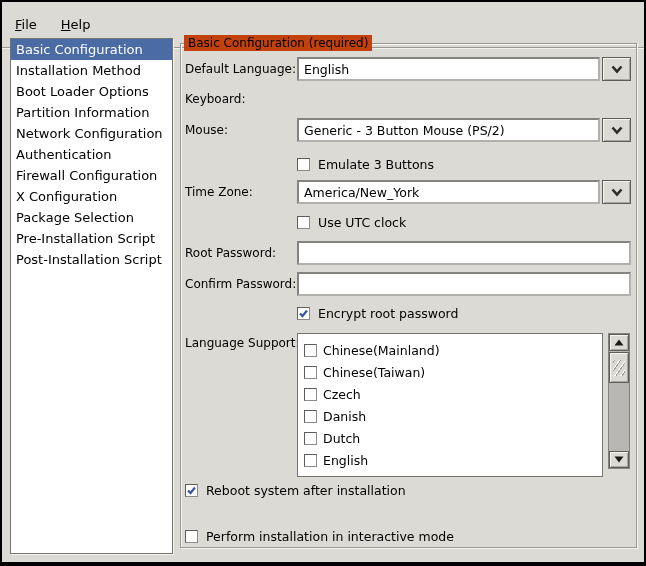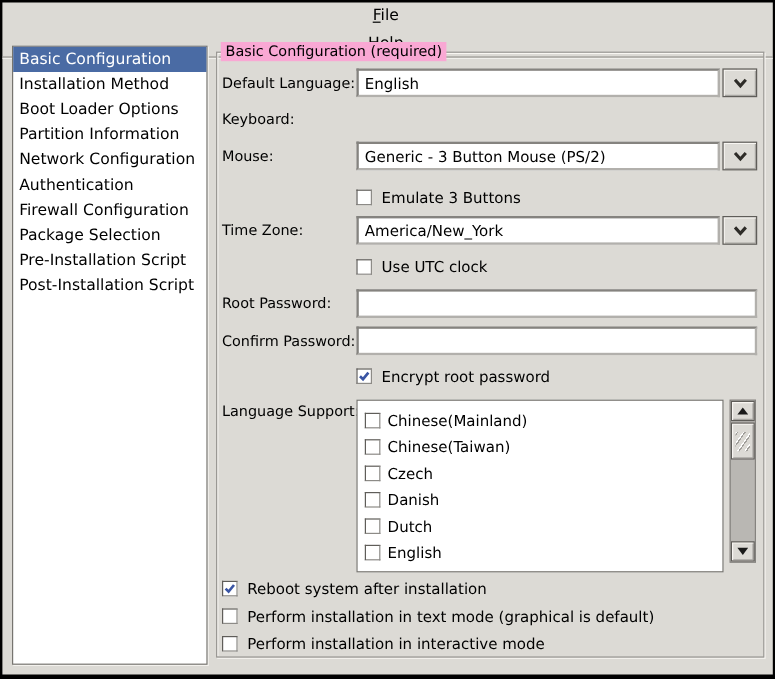--- a/index.html
+++ b/index.html
@@ -4,35 +4,35 @@
 <style>
   * { margin:0; padding:0; box-sizing:border-box; }
   html,body { width:646px; height:566px; background:#000; overflow:hidden;
     font-family:"DejaVu Sans","Liberation Sans",sans-serif; color:#000; }
   .window { position:absolute; left:0; top:0; width:646px; height:566px;
     border:2px solid #000; border-bottom-width:4px; background:#dcdad5; }
 
   
   .menubar { position:absolute; left:0; top:0; width:100%; height:46px;
     display:flex; align-items:center; padding-left:5px;
-    border-bottom:1px solid #9a9894; box-shadow:0 1px 0 #f6f4f0;flex-direction:column; }
+    border-bottom:1px solid #9a9894; box-shadow:0 1px 0 #f6f4f0; }
   .menu-item { font-size:13px; padding:4px 8px; margin-right:8px; cursor:default; }
   .menu-item::first-letter { text-decoration:underline; }
 
   
   .sidebar { position:absolute; left:8px; top:36px; width:163px; height:516px;
     background:#fff; border:1px solid #76746f; box-shadow:1px 1px 0 #f4f2ee; }
   .side-item { height:21px; display:flex; align-items:center;
     padding-left:5px; font-size:13px; white-space:nowrap; }
   .side-item.selected { background:#4a6ba4; color:#fff; }
 
   
   .frame { position:absolute; left:178px; top:41px; width:457px; height:505px;
     border:1px solid #9a9894; box-shadow:1px 1px 0 #f8f6f2, inset 1px 1px 0 #f8f6f2; }
-  .frame-title { position:absolute; left:3px; top:-9px; background:#f9a8d4;
+  .frame-title { position:absolute; left:3px; top:-9px; background:#c2410c;
     padding:0 4px; font-size:12px; line-height:16px; white-space:nowrap; }
 
   .flabel { position:absolute; left:4px; font-size:12px; line-height:24px; white-space:nowrap; }
 
   
   .combo { position:absolute; left:116px; width:334px; height:24px; display:flex; }
   .entry-like { background:#fff; border:2px solid; border-color:#85837f #b2b0ac #b2b0ac #85837f; }
   .combo-entry { flex:1; display:flex; align-items:center; padding-left:5px;
     font-size:12.5px; white-space:nowrap; overflow:hidden; }
   .combo-btn { width:29px; margin-left:2px; background:#dcdad5;
@@ -83,20 +83,21 @@
   </div>
 
   <div class="sidebar">
     <div class="side-item selected">Basic Configuration</div>
     <div class="side-item">Installation Method</div>
     <div class="side-item">Boot Loader Options</div>
     <div class="side-item">Partition Information</div>
     <div class="side-item">Network Configuration</div>
     <div class="side-item">Authentication</div>
     <div class="side-item">Firewall Configuration</div>
+    <div class="side-item">X Configuration</div>
     <div class="side-item">Package Selection</div>
     <div class="side-item">Pre-Installation Script</div>
     <div class="side-item">Post-Installation Script</div>
   </div>
 
   <div class="frame">
     <div class="frame-title">Basic Configuration (required)</div>
 
     <div class="flabel" style="top:13px">Default Language:</div>
     <div class="combo" style="top:13px">
@@ -205,26 +206,20 @@
 
     <div class="cb-row" style="left:4px; top:438px">
       <div class="cb checked">
         <svg width="11" height="11" viewBox="0 0 11 11">
             <path d="M2 5.5 L4.5 8 L9 2.5" fill="none" stroke="#3a55a4" stroke-width="2.2"></path>
           </svg>
       </div>
       <div class="cb-label">Reboot system after installation</div>
     </div>
 
-    <div class="cb-row" style="left:4px; top:461px">
-      <div class="cb">
-        
-      </div>
-      <div class="cb-label">Perform installation in text mode (graphical is default)</div>
-    </div>
 
     <div class="cb-row" style="left:4px; top:484px">
       <div class="cb">
         
       </div>
       <div class="cb-label">Perform installation in interactive mode</div>
     </div>
 
   </div>
 </div>

